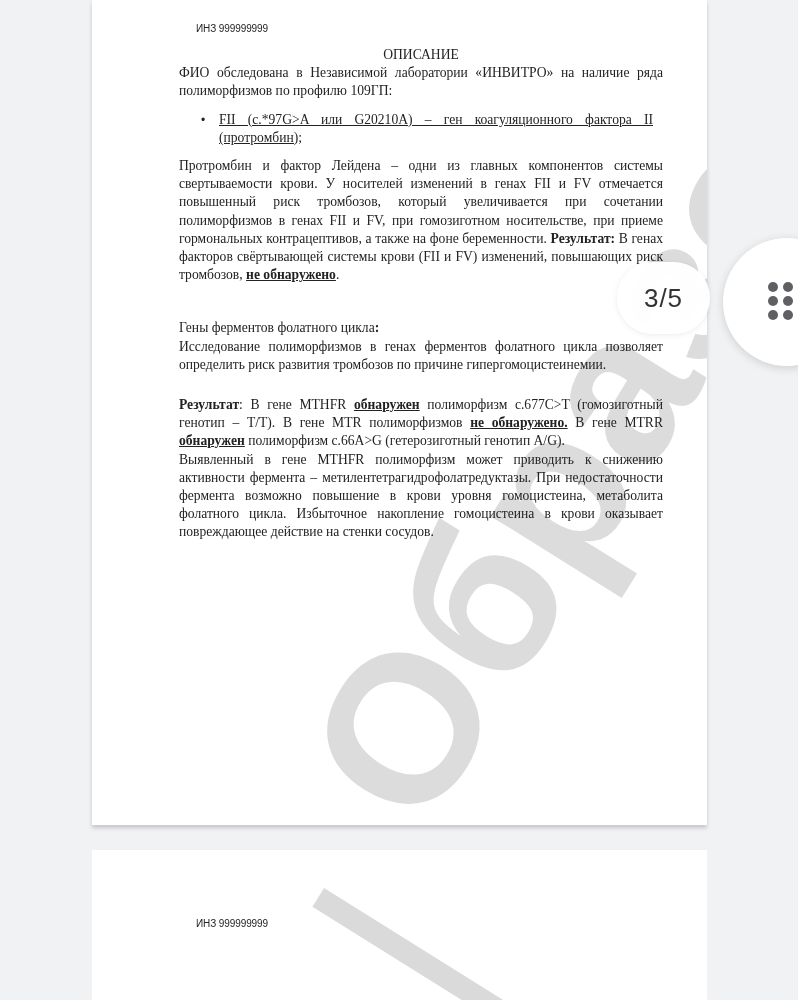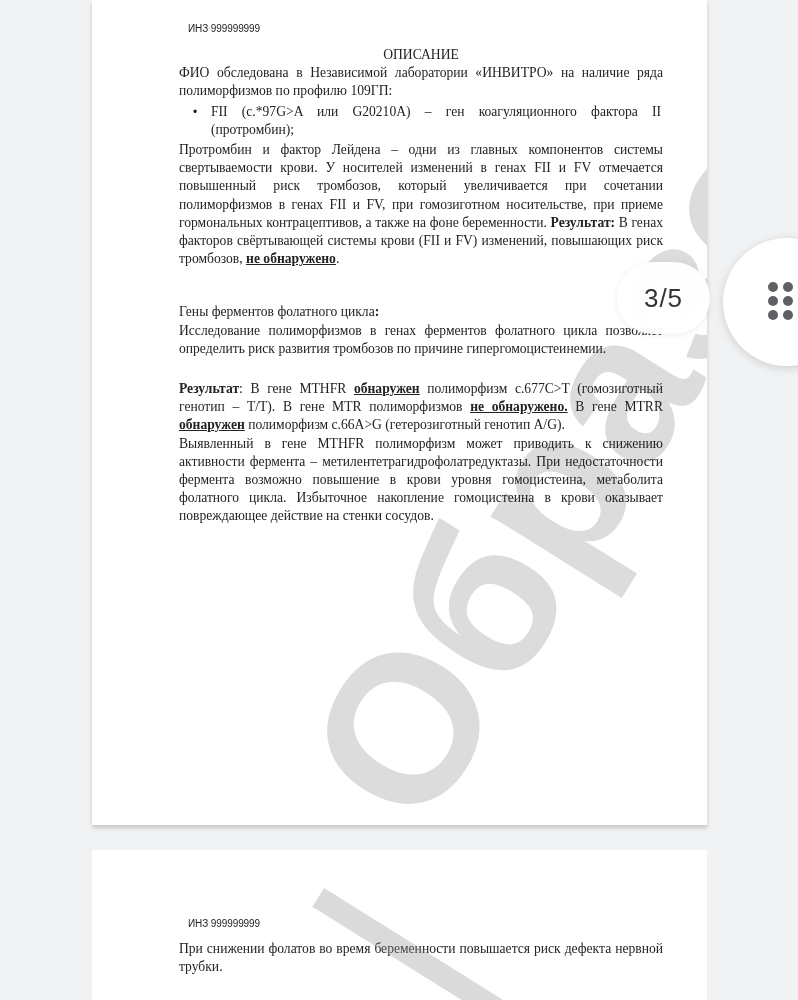--- a/index.html
+++ b/index.html
@@ -9,32 +9,32 @@
     font-family:"Liberation Serif", serif;
     color:#222;
   }
   .page {
     position:absolute; left:92px; width:615px; background:#fff;
     overflow:hidden;
   }
   .page1 { top:0; height:825px; box-shadow:0 3px 4px rgba(0,0,0,0.18); }
   .page2 { top:850px; height:150px; }
   .inz {
-    position:absolute; left:96px; font-family:"Liberation Sans", sans-serif;
+    position:absolute; left:104px; font-family:"Liberation Sans", sans-serif;
     font-size:10px; color:#222; letter-spacing:-0.1px;text-align:right;
   }
   .content {
     position:absolute; left:87px; width:484px;
     font-size:13.6px; line-height:18.2px;
   }
   .center { text-align:center; }
   p { margin:0; }
   .just { text-align:justify; text-align-last:left; }
   b u, u b { font-weight:bold; }
-  ul { margin:2px; padding:0 0 0 30px; list-style:none; }
+  ul { margin:10px; padding:0 0 0 30px; list-style:none;text-decoration:underline; }
   ul li { position:relative; text-align:justify; }
   ul li::before {
     content:"•"; position:absolute; left:-18px; top:0; font-family:"Liberation Sans", sans-serif; font-size:12px;
   }
   .wm {
     position:absolute; font-family:"Liberation Sans", sans-serif; font-weight:bold;
     color:rgba(150,150,150,0.33); pointer-events:none; white-space:nowrap;
   }
   .wm1 {
     left:60px; top:300px; font-size:210px; transform:rotate(-58deg); transform-origin:center;
@@ -87,23 +87,20 @@
       <b>Результат</b><span>: В гене MTHFR</span>
       <b><u>обнаружен</u></b><span> полиморфизм c.677C&gt;T (гомозиготный генотип – T/T). В гене MTR полиморфизмов </span><b><u>не обнаружено.</u></b><span> В гене MTRR </span><b><u>обнаружен</u></b><span> полиморфизм c.66A&gt;G (гетерозиготный генотип A/G).</span>
     </p>
 
     <p class="just" style="">Выявленный в гене MTHFR полиморфизм может приводить к снижению активности фермента – метилентетрагидрофолатредуктазы. При недостаточности фермента возможно повышение в крови уровня гомоцистеина, метаболита фолатного цикла. Избыточное накопление гомоцистеина в крови оказывает повреждающее действие на стенки сосудов.</p>
   </div>
 </div>
 
 <div class="page page2">
   <div class="inz" style="top:68px;">ИНЗ 999999999</div>
-  <div class="content" style="top:90px;">
-    <p class="just">При снижении фолатов во время беременности повышается риск дефекта нервной трубки.</p>
-  </div>
 </div>
 <div class="wm wm2"></div>
 
 <div class="pill">3/5</div>
 
 <div class="handle">
   <div class="dots">
     <span class="dot" style="left:0;top:0;"></span>
       <span class="dot" style="left:15px;top:0;"></span>
     <span class="dot" style="left:0;top:14px;"></span>

